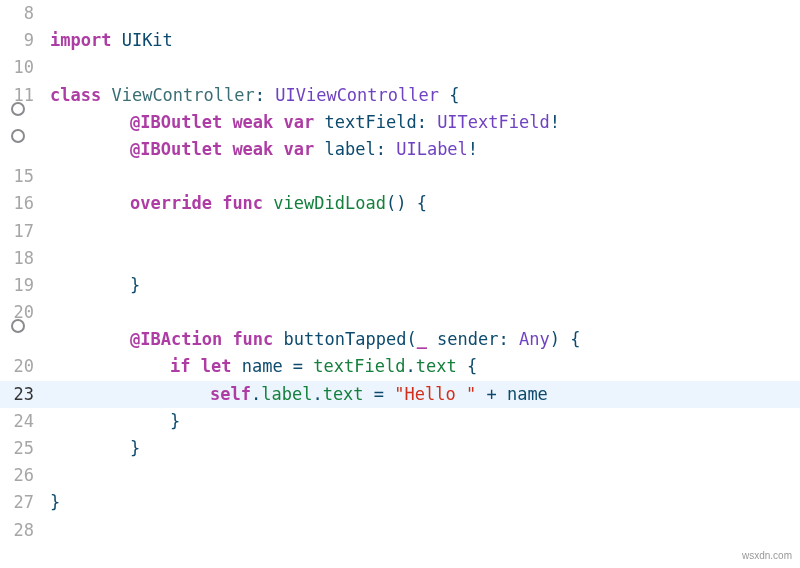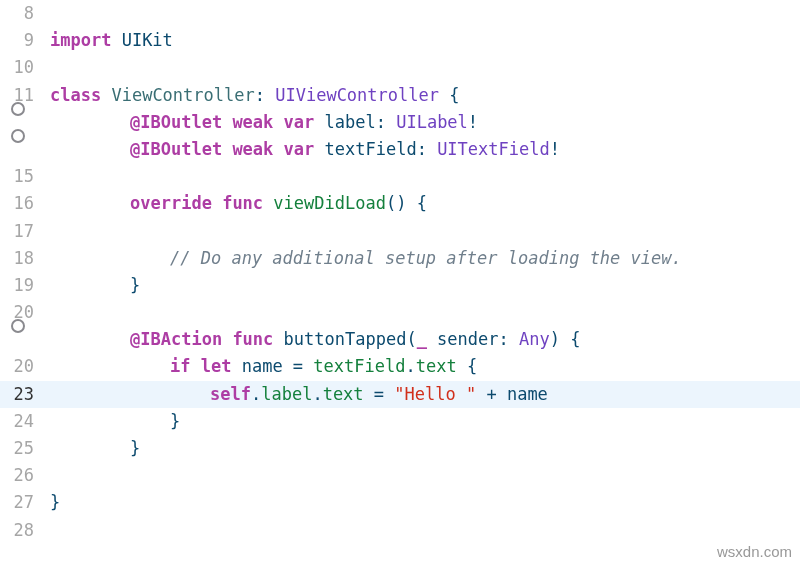--- a/index.html
+++ b/index.html
@@ -58,21 +58,21 @@
     .method { color: #15803d; text-align: right; }
     .attr { color: #ad3da4; font-weight: bold; }
     .string { color: #d12f1b; }
     .comment { color: #707f8c; font-style: italic; }
     .plain { color: #0c4a6e; }
     .watermark {
       position: fixed;
       bottom: 4px;
       right: 8px;
       font-family: Arial, sans-serif;
-      font-size: 15px;
+      font-size: 10px;
       color: #999;
     }
     .indent2 { padding-left: 90px; }
     .indent3 { padding-left: 130px; }
     .indent4 { padding-left: 170px; }
   </style>
 </head>
 <body>
 
 <div class="editor" id="editor">
@@ -97,50 +97,49 @@
     <div class="line">
       <div class="gutter">
         <span>11</span>
       </div>
       <div class="code"><span class="keyword">class</span><span class="plain"> </span><span class="identifier">ViewController</span><span class="plain">: </span><span class="type">UIViewController</span><span class="plain"> {</span></div>
     </div>
     <div class="line">
       <div class="gutter">
         <div class="breakpoint"></div>
       </div>
+      <div class="code indent2"><span class="attr">@IBOutlet</span><span class="plain"> </span><span class="keyword">weak</span><span class="plain"> </span><span class="keyword">var</span><span class="plain"> textField: </span><span class="type">UITextField</span><span class="plain">!</span></div>
+    </div>
+    <div class="line">
+      <div class="gutter">
+        <div class="breakpoint"></div>
+      </div>
       <div class="code indent2"><span class="attr">@IBOutlet</span><span class="plain"> </span><span class="keyword">weak</span><span class="plain"> </span><span class="keyword">var</span><span class="plain"> label: </span><span class="type">UILabel</span><span class="plain">!</span></div>
     </div>
     <div class="line">
       <div class="gutter">
-        <div class="breakpoint"></div>
-      </div>
-      <div class="code indent2"><span class="attr">@IBOutlet</span><span class="plain"> </span><span class="keyword">weak</span><span class="plain"> </span><span class="keyword">var</span><span class="plain"> textField: </span><span class="type">UITextField</span><span class="plain">!</span></div>
-    </div>
-    <div class="line">
-      <div class="gutter">
         <span>15</span>
       </div>
       <div class="code"></div>
     </div>
     <div class="line">
       <div class="gutter">
         <span>16</span>
       </div>
       <div class="code indent2"><span class="keyword">override</span><span class="plain"> </span><span class="keyword">func</span><span class="plain"> </span><span class="method">viewDidLoad</span><span class="plain">() {</span></div>
     </div>
     <div class="line">
       <div class="gutter">
         <span>17</span>
       </div>
     </div>
     <div class="line">
       <div class="gutter">
         <span>18</span>
       </div>
-      <div class="code indent3"><span class="comment">// Do any additional setup after loading the view.</span></div>
     </div>
     <div class="line">
       <div class="gutter">
         <span>19</span>
       </div>
       <div class="code indent2"><span class="plain">}</span></div>
     </div>
     <div class="line">
       <div class="gutter">
         <span>20</span>

